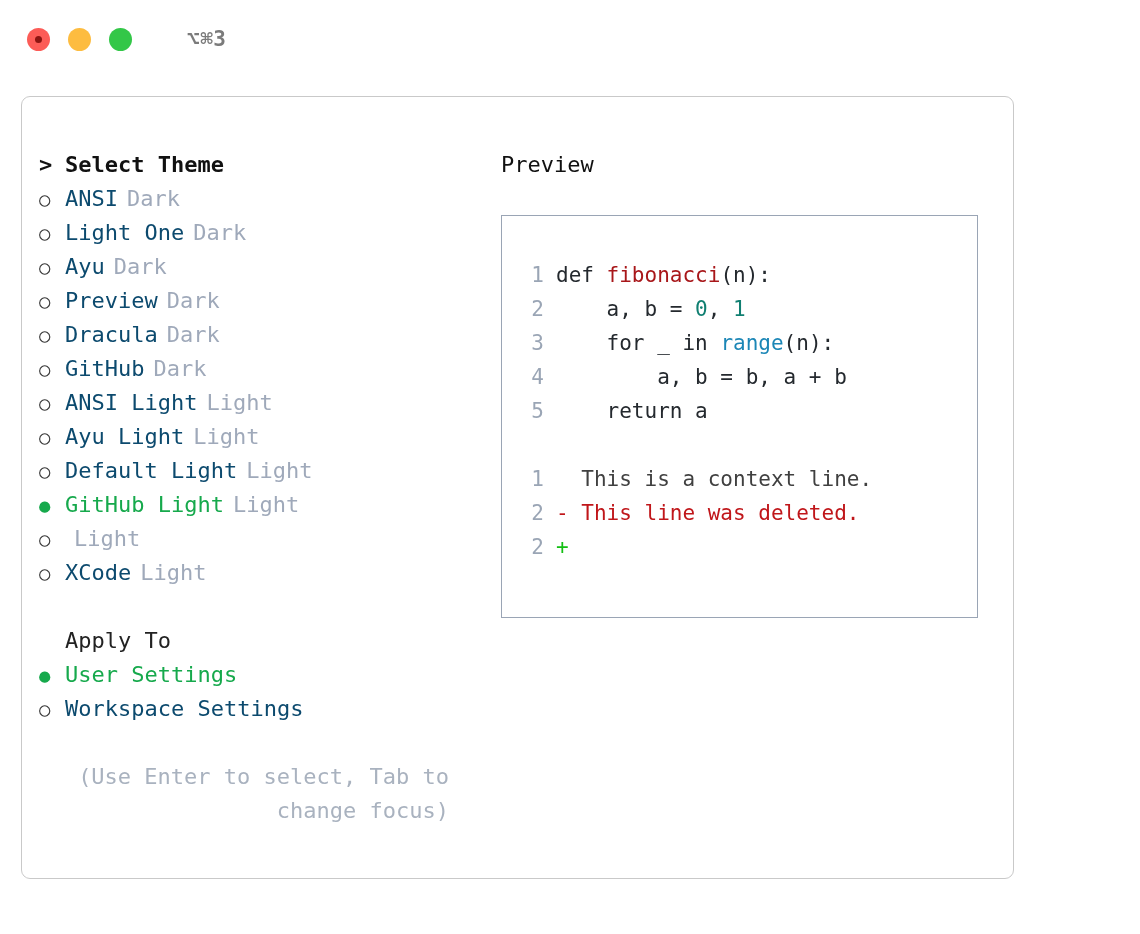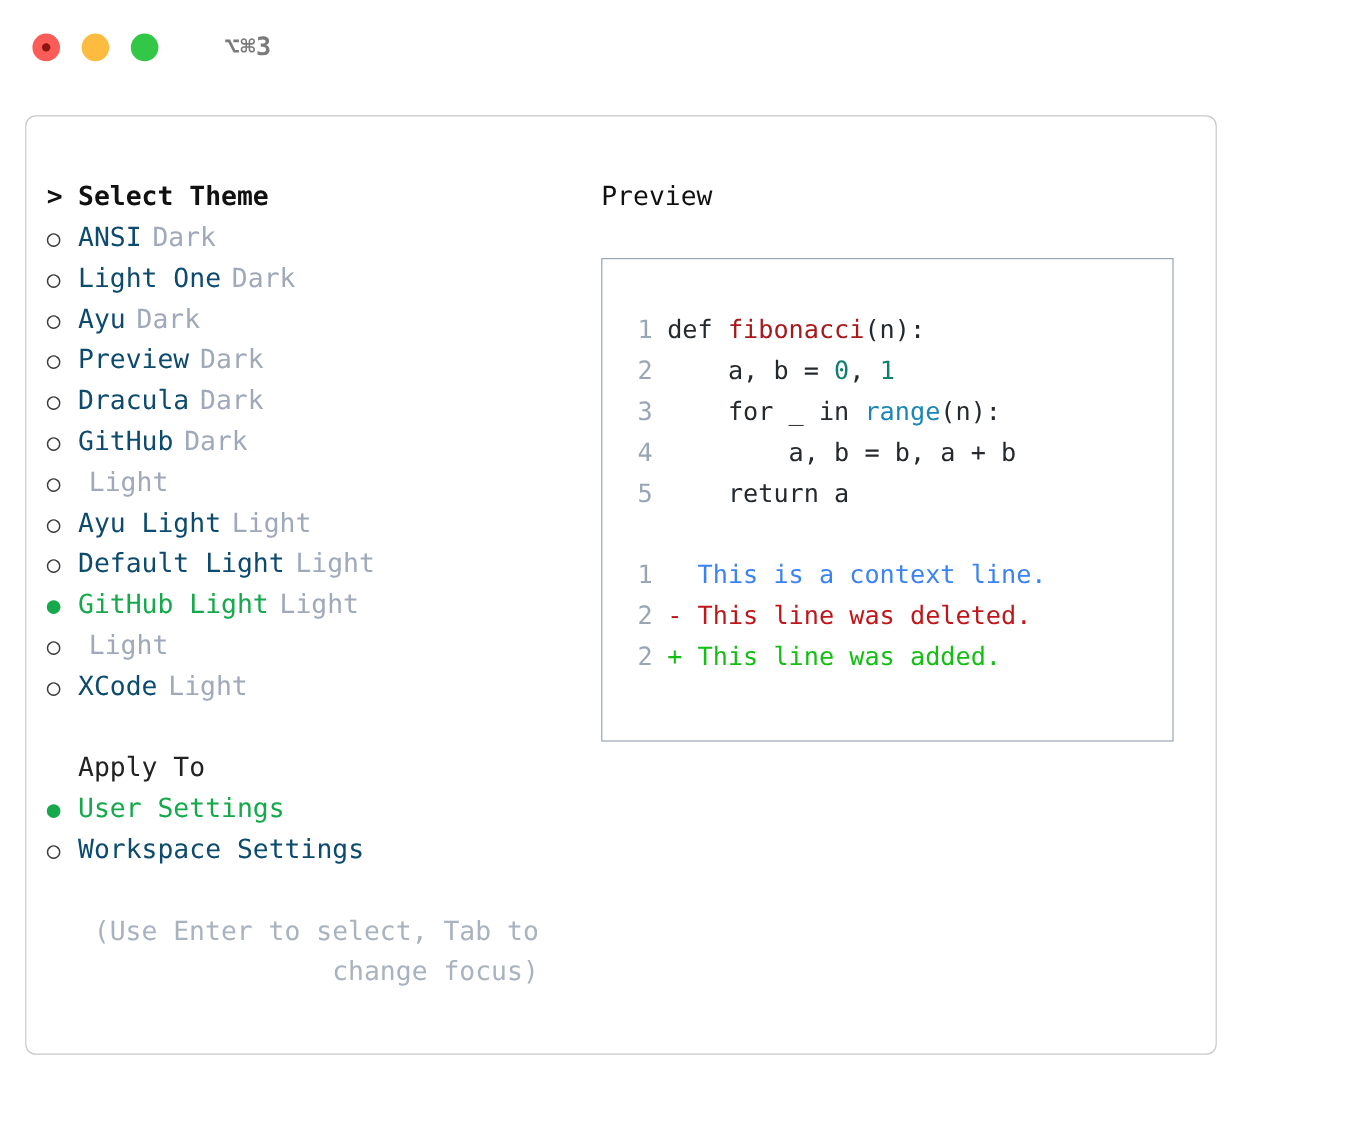--- a/index.html
+++ b/index.html
@@ -186,21 +186,21 @@
     color: #9aa5b5;
     flex: none;
     margin-right: 12px;
   }
   .code-txt { color: #24292e; }
   .t-fn   { color: #a8171a; }
   .t-num  { color: #107f71; }
   .t-call { color: #1b86b6; }
 
   .diff-gap { height: 34px; }
-  .d-ctx { color: #3b82f6; }
+  .d-ctx { color: #404040; }
   .d-del { color: #c0161a; }
   .d-add { color: #13bf13; }
 </style>
 </head>
 <body>
 
 <div class="window">
 
   <div class="titlebar">
     <div class="lights">
@@ -221,21 +221,21 @@
           <span>Select Theme</span>
         </div>
 
         <div id="theme-list">
             <div class="opt-row"><span class="bullet">○</span><span class="opt-label">ANSI</span><span class="opt-tag">Dark</span></div>
             <div class="opt-row"><span class="bullet">○</span><span class="opt-label">Light One</span><span class="opt-tag">Dark</span></div>
             <div class="opt-row"><span class="bullet">○</span><span class="opt-label">Ayu</span><span class="opt-tag">Dark</span></div>
             <div class="opt-row"><span class="bullet">○</span><span class="opt-label">Preview</span><span class="opt-tag">Dark</span></div>
             <div class="opt-row"><span class="bullet">○</span><span class="opt-label">Dracula</span><span class="opt-tag">Dark</span></div>
             <div class="opt-row"><span class="bullet">○</span><span class="opt-label">GitHub</span><span class="opt-tag">Dark</span></div>
-            <div class="opt-row"><span class="bullet">○</span><span class="opt-tag">Light</span></div>
+            <div class="opt-row"><span class="bullet">○</span><span class="opt-label">ANSI Light</span><span class="opt-tag">Light</span></div>
             <div class="opt-row"><span class="bullet">○</span><span class="opt-label">Ayu Light</span><span class="opt-tag">Light</span></div>
             <div class="opt-row"><span class="bullet">○</span><span class="opt-label">Default Light</span><span class="opt-tag">Light</span></div>
             <div class="opt-row selected"><span class="bullet">●</span><span class="opt-label">GitHub Light</span><span class="opt-tag">Light</span></div>
             <div class="opt-row"><span class="bullet">○</span><span class="opt-tag">Light</span></div>
             <div class="opt-row"><span class="bullet">○</span><span class="opt-label">XCode</span><span class="opt-tag">Light</span></div>
           </div>
 
         <div class="spacer-sm"></div>
 
         <div class="section-head">
@@ -261,20 +261,20 @@
               <div class="code-line"><span class="ln">1</span><span class="code-txt">def </span><span class="t-fn">fibonacci</span><span class="code-txt">(n):</span></div>
               <div class="code-line"><span class="ln">2</span><span class="code-txt">    a, b = </span><span class="t-num">0</span><span class="code-txt">, </span><span class="t-num">1</span></div>
               <div class="code-line"><span class="ln">3</span><span class="code-txt">    for _ in </span><span class="t-call">range</span><span class="code-txt">(n):</span></div>
               <div class="code-line"><span class="ln">4</span><span class="code-txt">        a, b = b, a + b</span></div>
               <div class="code-line"><span class="ln">5</span><span class="code-txt">    return a</span></div>
             </div>
           <div class="diff-gap"></div>
           <div id="diff-block">
               <div class="code-line"><span class="ln">1</span><span class="d-ctx">  </span><span class="d-ctx">This is a context line.</span></div>
               <div class="code-line"><span class="ln">2</span><span class="d-del">- </span><span class="d-del">This line was deleted.</span></div>
-              <div class="code-line"><span class="ln">2</span><span class="d-add">+ </span><span class="d-add">This line was added.</span></div>
+              <div class="code-line"><span class="ln">2</span><span class="d-add">+ </span></div>
             </div>
         </div>
       </div>
 
     </div>
   </div>
 </div>
 
 </body></html>

